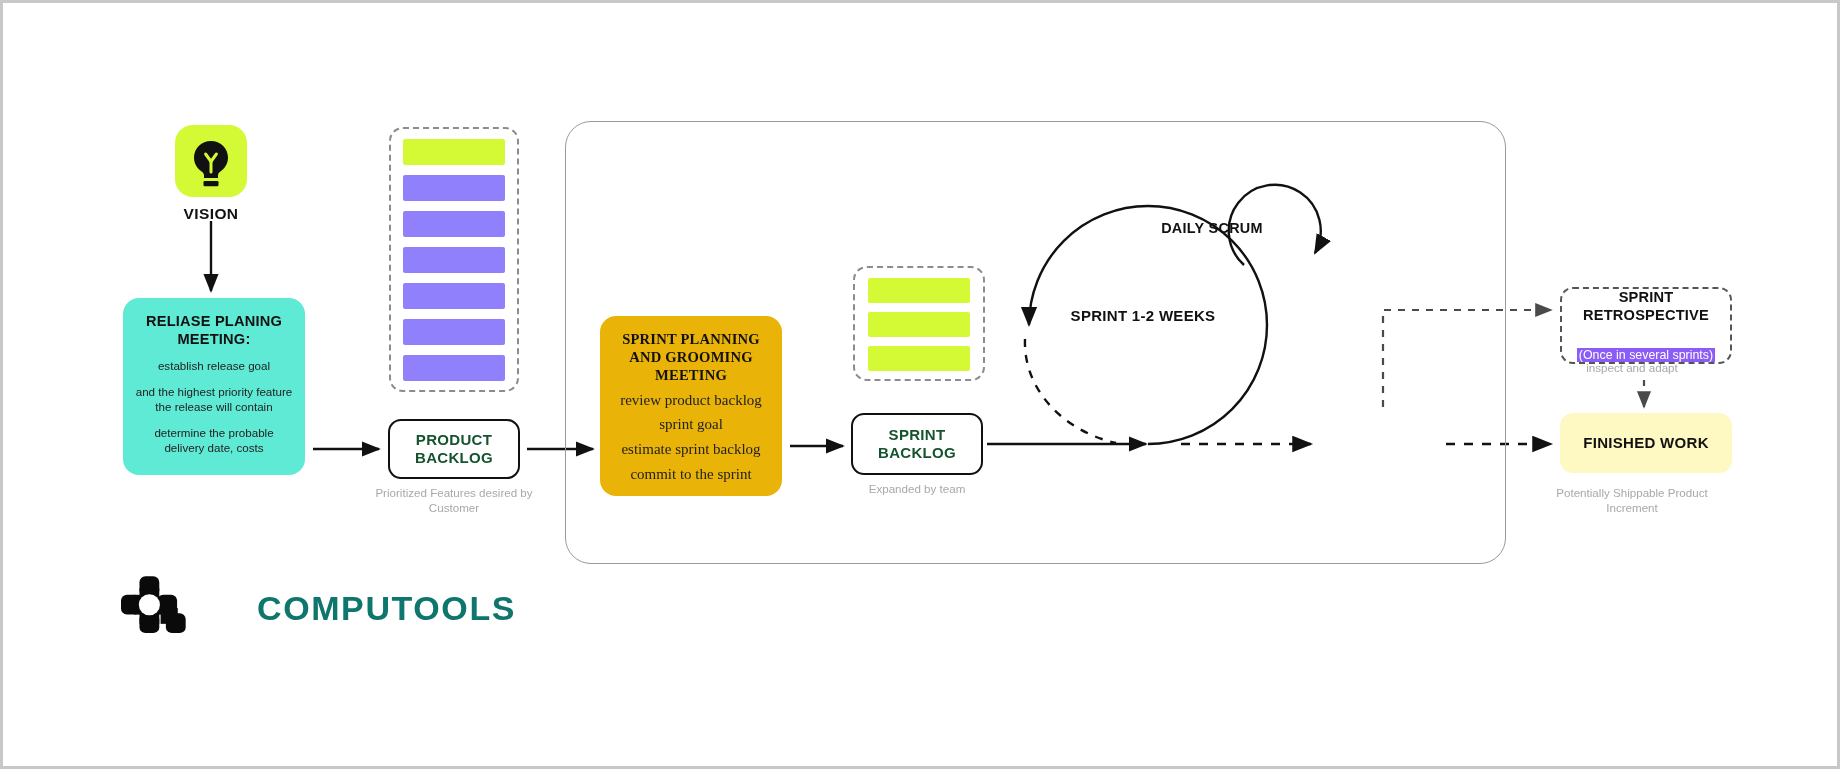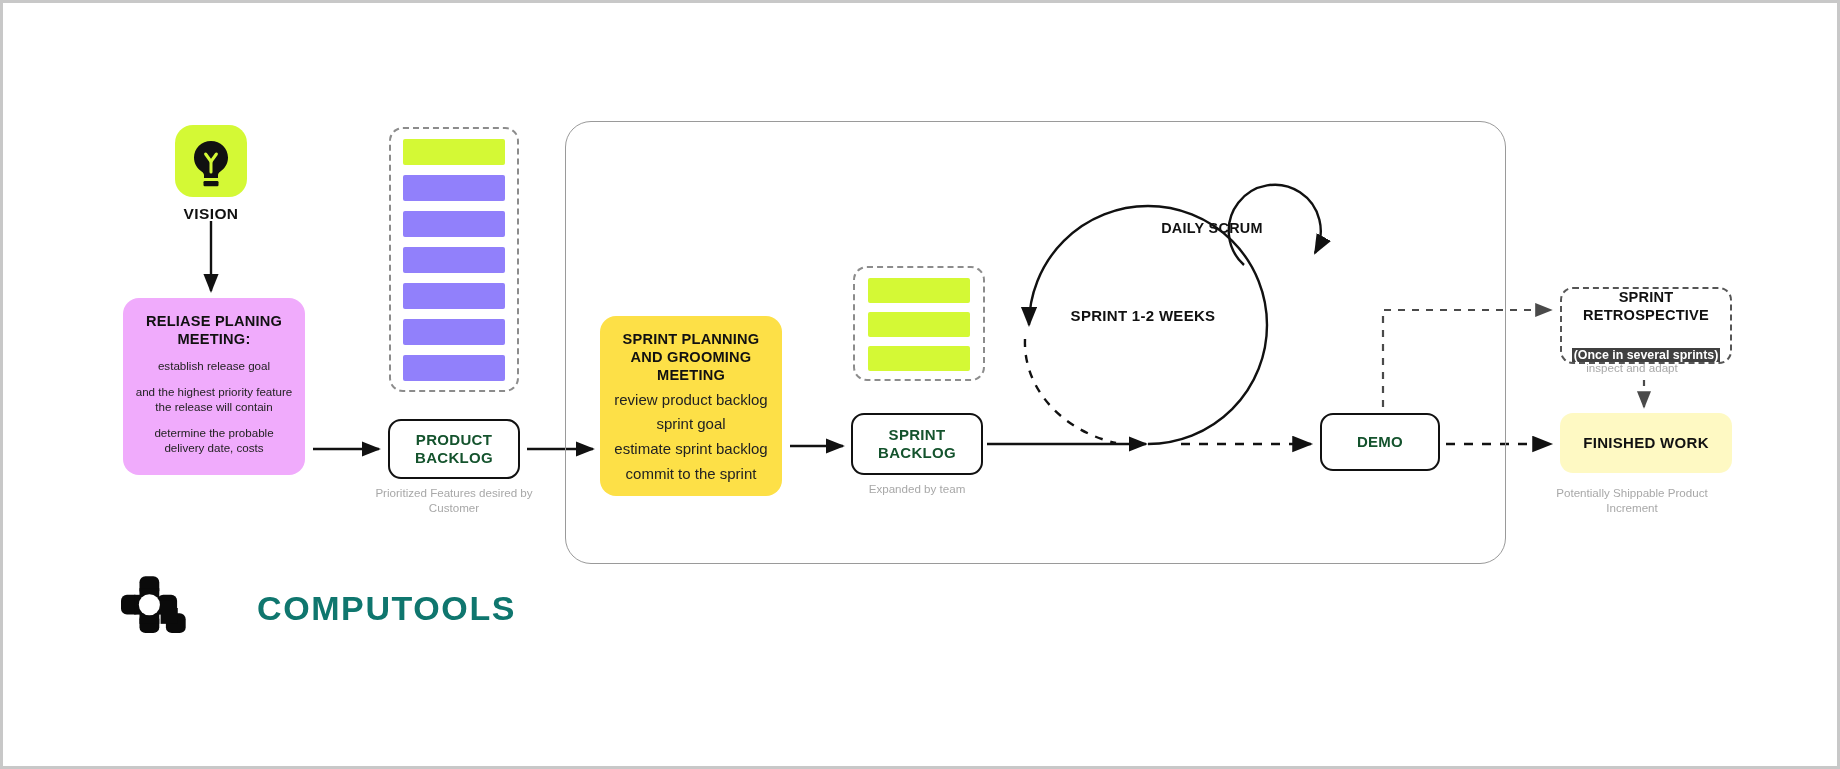--- a/index.html
+++ b/index.html
@@ -61,21 +61,21 @@
     letter-spacing: .4px;
     color: #111;
   }
 
   
   #release-box {
     left: 120px;
     top: 295px;
     width: 182px;
     height: 177px;
-    background: #f0abfc;
+    background: #5eead4;
     border-radius: 16px;
     box-sizing: border-box;
     padding: 14px 10px 10px 10px;
     text-align: center;
   }
   #release-box .rb-title {
     font-size: 14.6px;
     font-weight: 700;
     color: #111;
     line-height: 1.25;
@@ -138,25 +138,26 @@
   #sb-caption { left: 848px; top: 478px; width: 132px; }
   #fw-caption { left: 1540px; top: 482px; width: 178px; }
   #sr-caption { left: 1540px; top: 357px; width: 178px; }
 
   
   #sprint-planning {
     left: 597px;
     top: 313px;
     width: 182px;
     height: 180px;
-    background: #fde047;
+    background: #eab308;
     border-radius: 16px;
     box-sizing: border-box;
     padding: 14px 8px 8px 8px;
     text-align: center;
+    font-family: Liberation Serif, serif;
   }
   #sprint-planning .sp-title {
     font-size: 14.6px;
     font-weight: 700;
     color: #111;
     line-height: 1.25;
     letter-spacing: .2px;
   }
   #sprint-planning .sp-item {
     font-size: 15px;
@@ -224,23 +225,23 @@
   }
   #sprint-retro .sr-title {
     font-size: 14.6px;
     font-weight: 700;
     color: #111;
     line-height: 1.22;
     letter-spacing: .2px;
   }
   #sprint-retro .sr-sub {
     font-size: 12.4px;
-    font-weight: 700;
+    font-weight: 400;
     color: #ffffff;
-    background: #404040;
+    background: #8b5cf6;
     padding: 0 2px;
     margin-top: 2px;
     white-space: nowrap;
   }
 
   
   #finished-work {
     left: 1557px;
     top: 410px;
     width: 172px;
@@ -361,21 +362,20 @@
     <div class="bar bar-green"></div>
     <div class="bar bar-green"></div>
   </div>
 
   <div class="abs pill" id="sprint-backlog">SPRINT BACKLOG</div>
   <div class="abs caption" id="sb-caption">Expanded by team</div>
 
   <div class="abs" id="sprint-label">SPRINT 1-2 WEEKS</div>
   <div class="abs" id="daily-scrum-label">DAILY SCRUM</div>
 
-  <div class="abs pill" id="demo">DEMO</div>
 
   <div class="abs" id="sprint-retro">
     <div class="sr-title">SPRINT RETROSPECTIVE</div>
     <div class="sr-sub">(Once in several sprints)</div>
   </div>
   <div class="abs caption" id="sr-caption">inspect and adapt</div>
 
   <div class="abs" id="finished-work">FINISHED WORK</div>
   <div class="abs caption" id="fw-caption">Potentially Shippable Product Increment</div>
 

